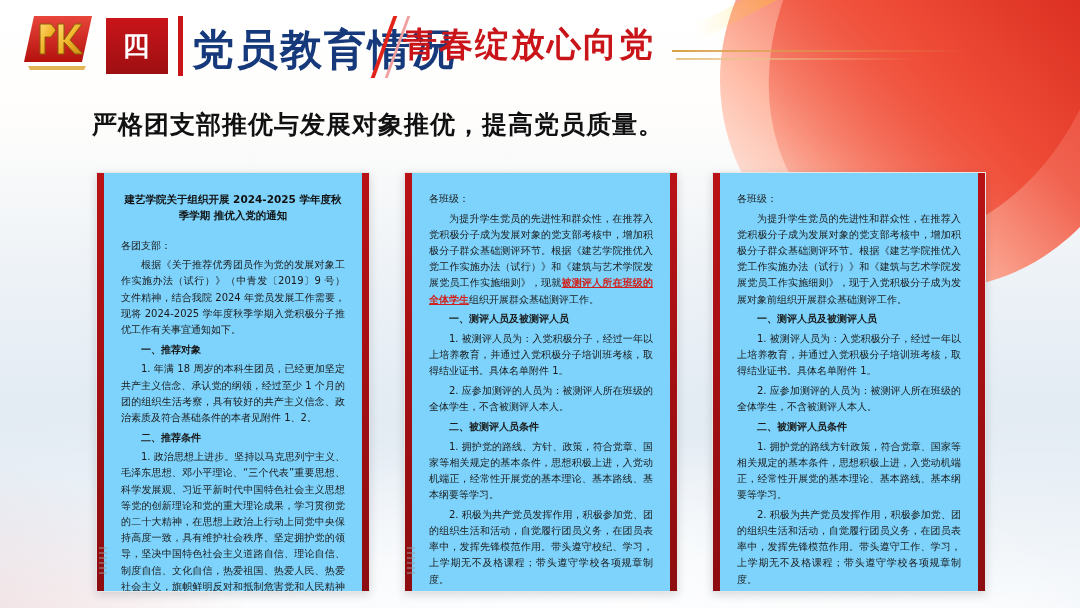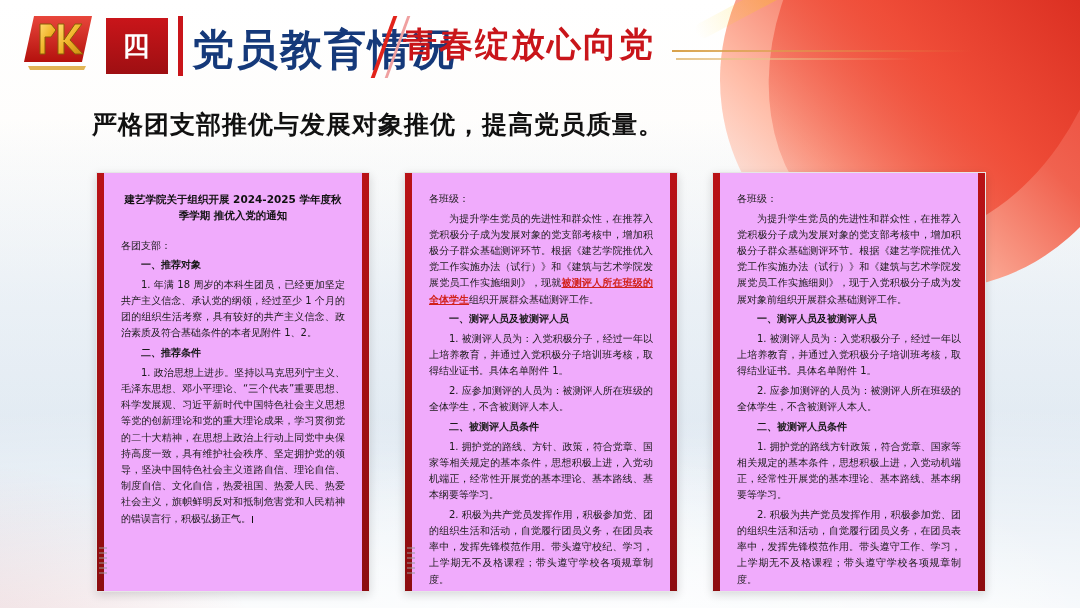--- a/index.html
+++ b/index.html
@@ -94,21 +94,21 @@
     font-size:25px;font-weight:bold;color:#111;letter-spacing:1px;
     font-family:"DejaVu Sans","Liberation Sans",sans-serif;
   }
 
   
   .docs{
     position:absolute;left:96px;top:172px;width:890px;height:420px;
     display:flex;gap:34px;
   }
   .doc{
-    flex:1 1 0;background:#f0abfc;position:relative;
+    flex:1 1 0;background:#7dd3fc;position:relative;
     border:1px solid #e6e6e6;
     box-shadow:0 3px 9px rgba(0,0,0,.14);
     padding:18px 16px 10px 16px;
     box-sizing:border-box;
     overflow:hidden;
   }
   .doc::before{
     content:"";position:absolute;left:0;top:0;bottom:0;width:7px;
     background:linear-gradient(180deg,#b91216,#8d0d10);
   }
@@ -185,20 +185,21 @@
 <div class="subtitle">严格团支部推优与发展对象推优，提高党员质量。</div>
 
 <div class="docs">
 
   <div class="doc">
     <div class="doc-inner">
       <div class="doc-title">建艺学院关于组织开展 2024-2025 学年度秋季学期
 推优入党的通知</div>
       <div class="doc-body">
         <p>各团支部：</p>
+        <p class="p-ind">根据《关于推荐优秀团员作为党的发展对象工作实施办法（试行）》（中青发〔2019〕9 号）文件精神，结合我院 2024 年党员发展工作需要，现将 2024-2025 学年度秋季学期入党积极分子推优工作有关事宜通知如下。</p>
         <p class="p-ind p-head">一、推荐对象</p>
         <p class="p-ind">1. 年满 18 周岁的本科生团员，已经更加坚定共产主义信念、承认党的纲领，经过至少 1 个月的团的组织生活考察，具有较好的共产主义信念、政治素质及符合基础条件的本者见附件 1、2。</p>
         <p class="p-ind p-head">二、推荐条件</p>
         <p class="p-ind"><span>1. 政治思想上进步。坚持以马克思列宁主义、毛泽东思想、邓小平理论、“三个代表”重要思想、科学发展观、习近平新时代中国特色社会主义思想等党的创新理论和党的重大理论成果，学习贯彻党的二十大精神，在思想上政治上行动上同党中央保持高度一致，具有维护社会秩序、坚定拥护党的领导，坚决中国特色社会主义道路自信、理论自信、制度自信、文化自信，热爱祖国、热爱人民、热爱社会主义，旗帜鲜明反对和抵制危害党和人民精神的错误言行，积极弘扬正气。</span><span class="caret"></span></p>
       </div>
     </div>
     <div class="scroll-dots"></div>
   </div>
 
   <div class="doc">

